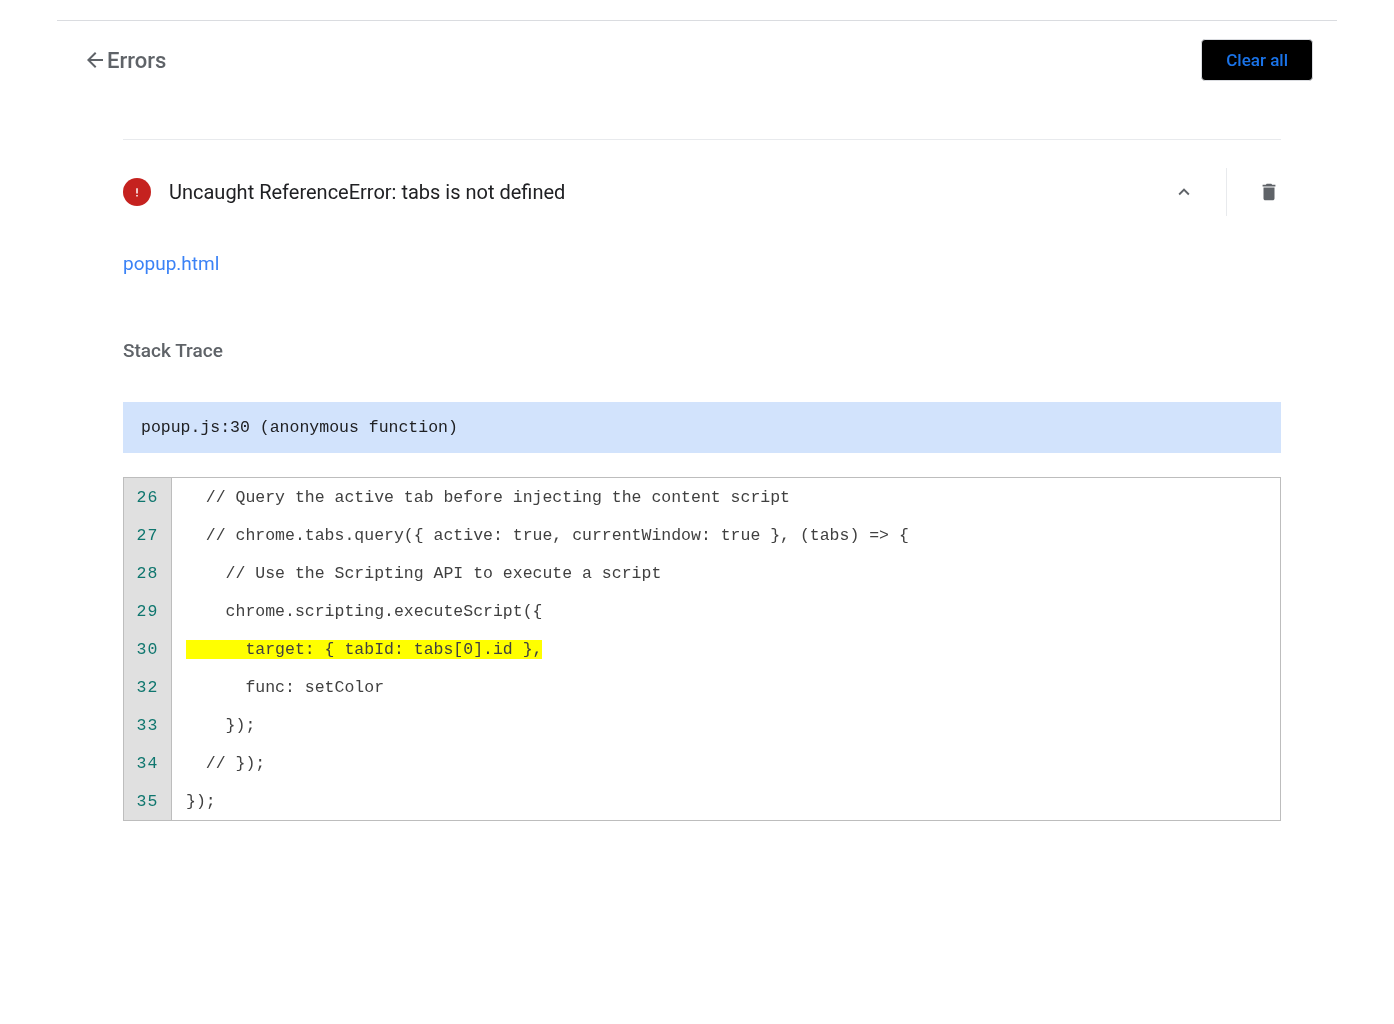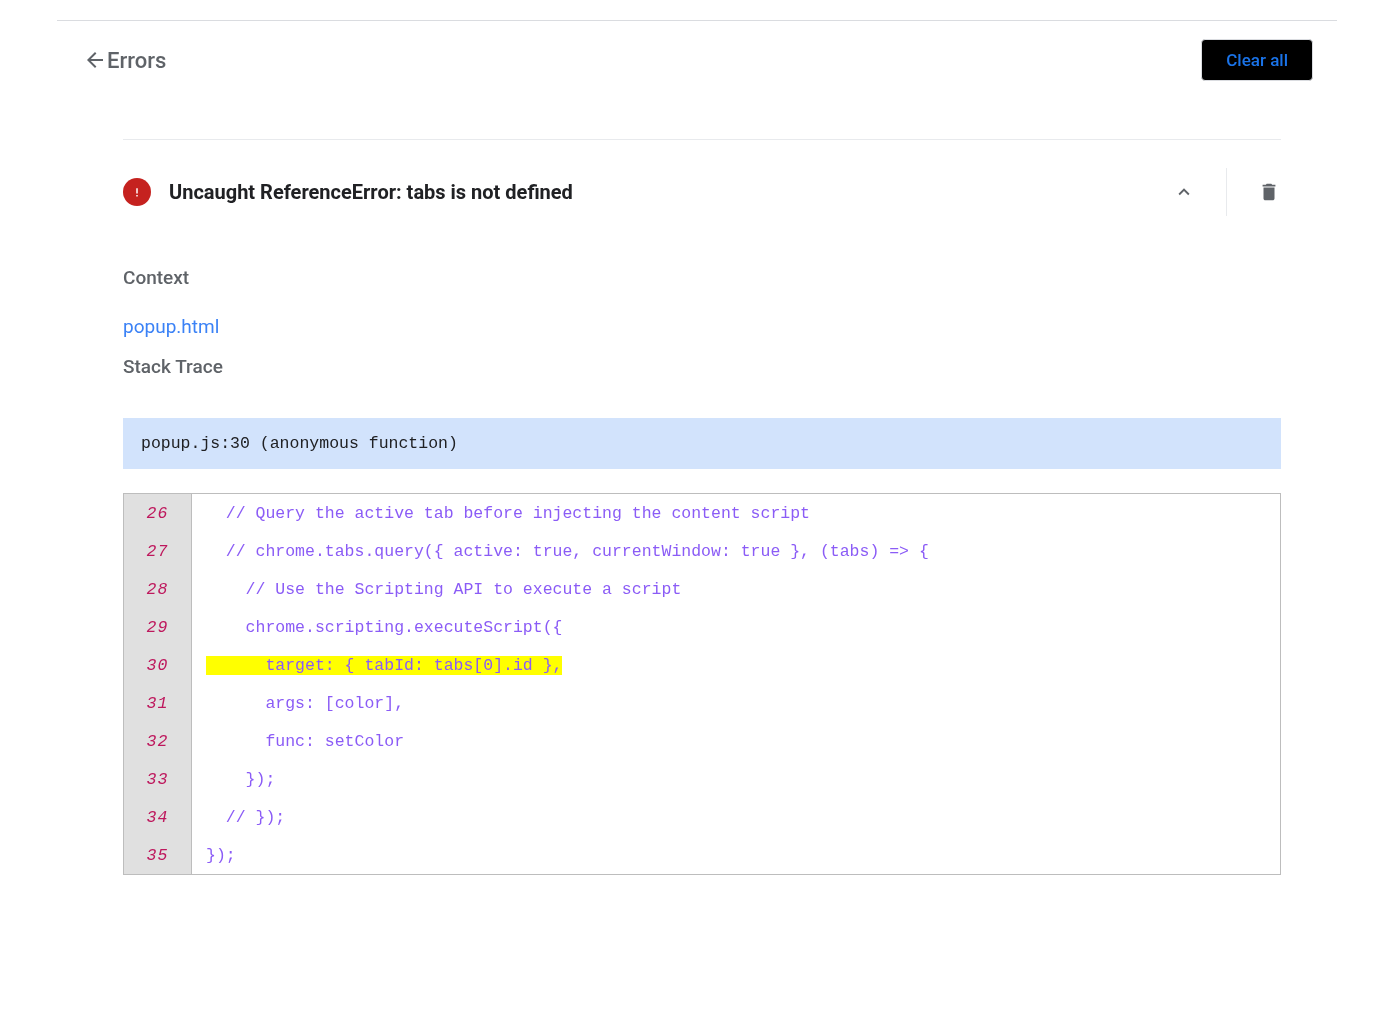--- a/index.html
+++ b/index.html
@@ -77,21 +77,21 @@
       background: #c5221f;
       border-radius: 50%;
       display: flex;
       align-items: center;
       justify-content: center;
       color: #fff;
       flex-shrink: 0;
     }
     .error-title {
       font-size: 20px;
-      font-weight: 700;
+      font-weight: 400;
       color: #202124;
     }
     .error-actions {
       display: flex;
       align-items: center;
       gap: 30px;
     }
     .divider-vert {
       width: 1px;
       height: 48px;
@@ -112,56 +112,55 @@
       color: #5f6368;
       margin-top: 40px;
     }
     .context-value {
       font-size: 19px;
       font-weight: 400;
       color: #3b82f6;
       margin-top: 26px;
     }
     .section-label.stack {
-      margin-top: 17px;
+      margin-top: 64px;
     }
     .stack-location {
       background: #d2e3fc;
       padding: 16px 18px;
       font-family: "Courier New", Courier, monospace;
       font-size: 16.5px;
       color: #202124;
       margin-top: 40px;
     }
     .code-block {
       border: 1px solid #bdbdbd;
       margin-top: 24px;
       font-family: "Courier New", Courier, monospace;
       font-size: 16.5px;
     }
     .code-row {
       display: flex;
       min-height: 38px;
     }
     .gutter {
-      width: 68px;
+      width: 48px;
       background: #e0e0e0;
       border-right: 1px solid #bdbdbd;
       display: flex;
       align-items: center;
       justify-content: center;
-      color: #be185d;
+      color: #0f766e;
       flex-shrink: 0;
       letter-spacing: 1px;
-      font-style: italic;
     }
     .code-line {
       padding: 8px 14px;
       white-space: pre;
-      color: #8b5cf6;
+      color: #404040;
       flex: 1;
       display: flex;
       align-items: center;
     }
     .code-line.highlighted span {
       background: #ffff00;
     }
     .code-line.highlighted {
       padding-left: 14px;
     }
@@ -200,21 +199,20 @@
         </div>
         <div class="divider-vert"></div>
         <div class="icon-btn">
           <svg width="22" height="22" viewBox="0 0 24 24" fill="currentColor">
             <path d="M6 19c0 1.1.9 2 2 2h8c1.1 0 2-.9 2-2V7H6v12zM19 4h-3.5l-1-1h-5l-1 1H5v2h14V4z"></path>
           </svg>
         </div>
       </div>
     </div>
 
-    <div class="section-label">Context</div>
     <div class="context-value">popup.html</div>
 
     <div class="section-label stack">Stack Trace</div>
     <div class="stack-location">popup.js:30 (anonymous function)</div>
 
     <div class="code-block" id="code-block">
         <div class="code-row">
           <div class="gutter">26</div>
           <div class="code-line">  // Query the active tab before injecting the content script</div>
         </div>
@@ -228,24 +226,20 @@
         </div>
         <div class="code-row">
           <div class="gutter">29</div>
           <div class="code-line">    chrome.scripting.executeScript({</div>
         </div>
         <div class="code-row">
           <div class="gutter">30</div>
           <div class="code-line highlighted"><span>      target: { tabId: tabs[0].id },</span></div>
         </div>
         <div class="code-row">
-          <div class="gutter">31</div>
-          <div class="code-line">      args: [color],</div>
-        </div>
-        <div class="code-row">
           <div class="gutter">32</div>
           <div class="code-line">      func: setColor</div>
         </div>
         <div class="code-row">
           <div class="gutter">33</div>
           <div class="code-line">    });</div>
         </div>
         <div class="code-row">
           <div class="gutter">34</div>
           <div class="code-line">  // });</div>

